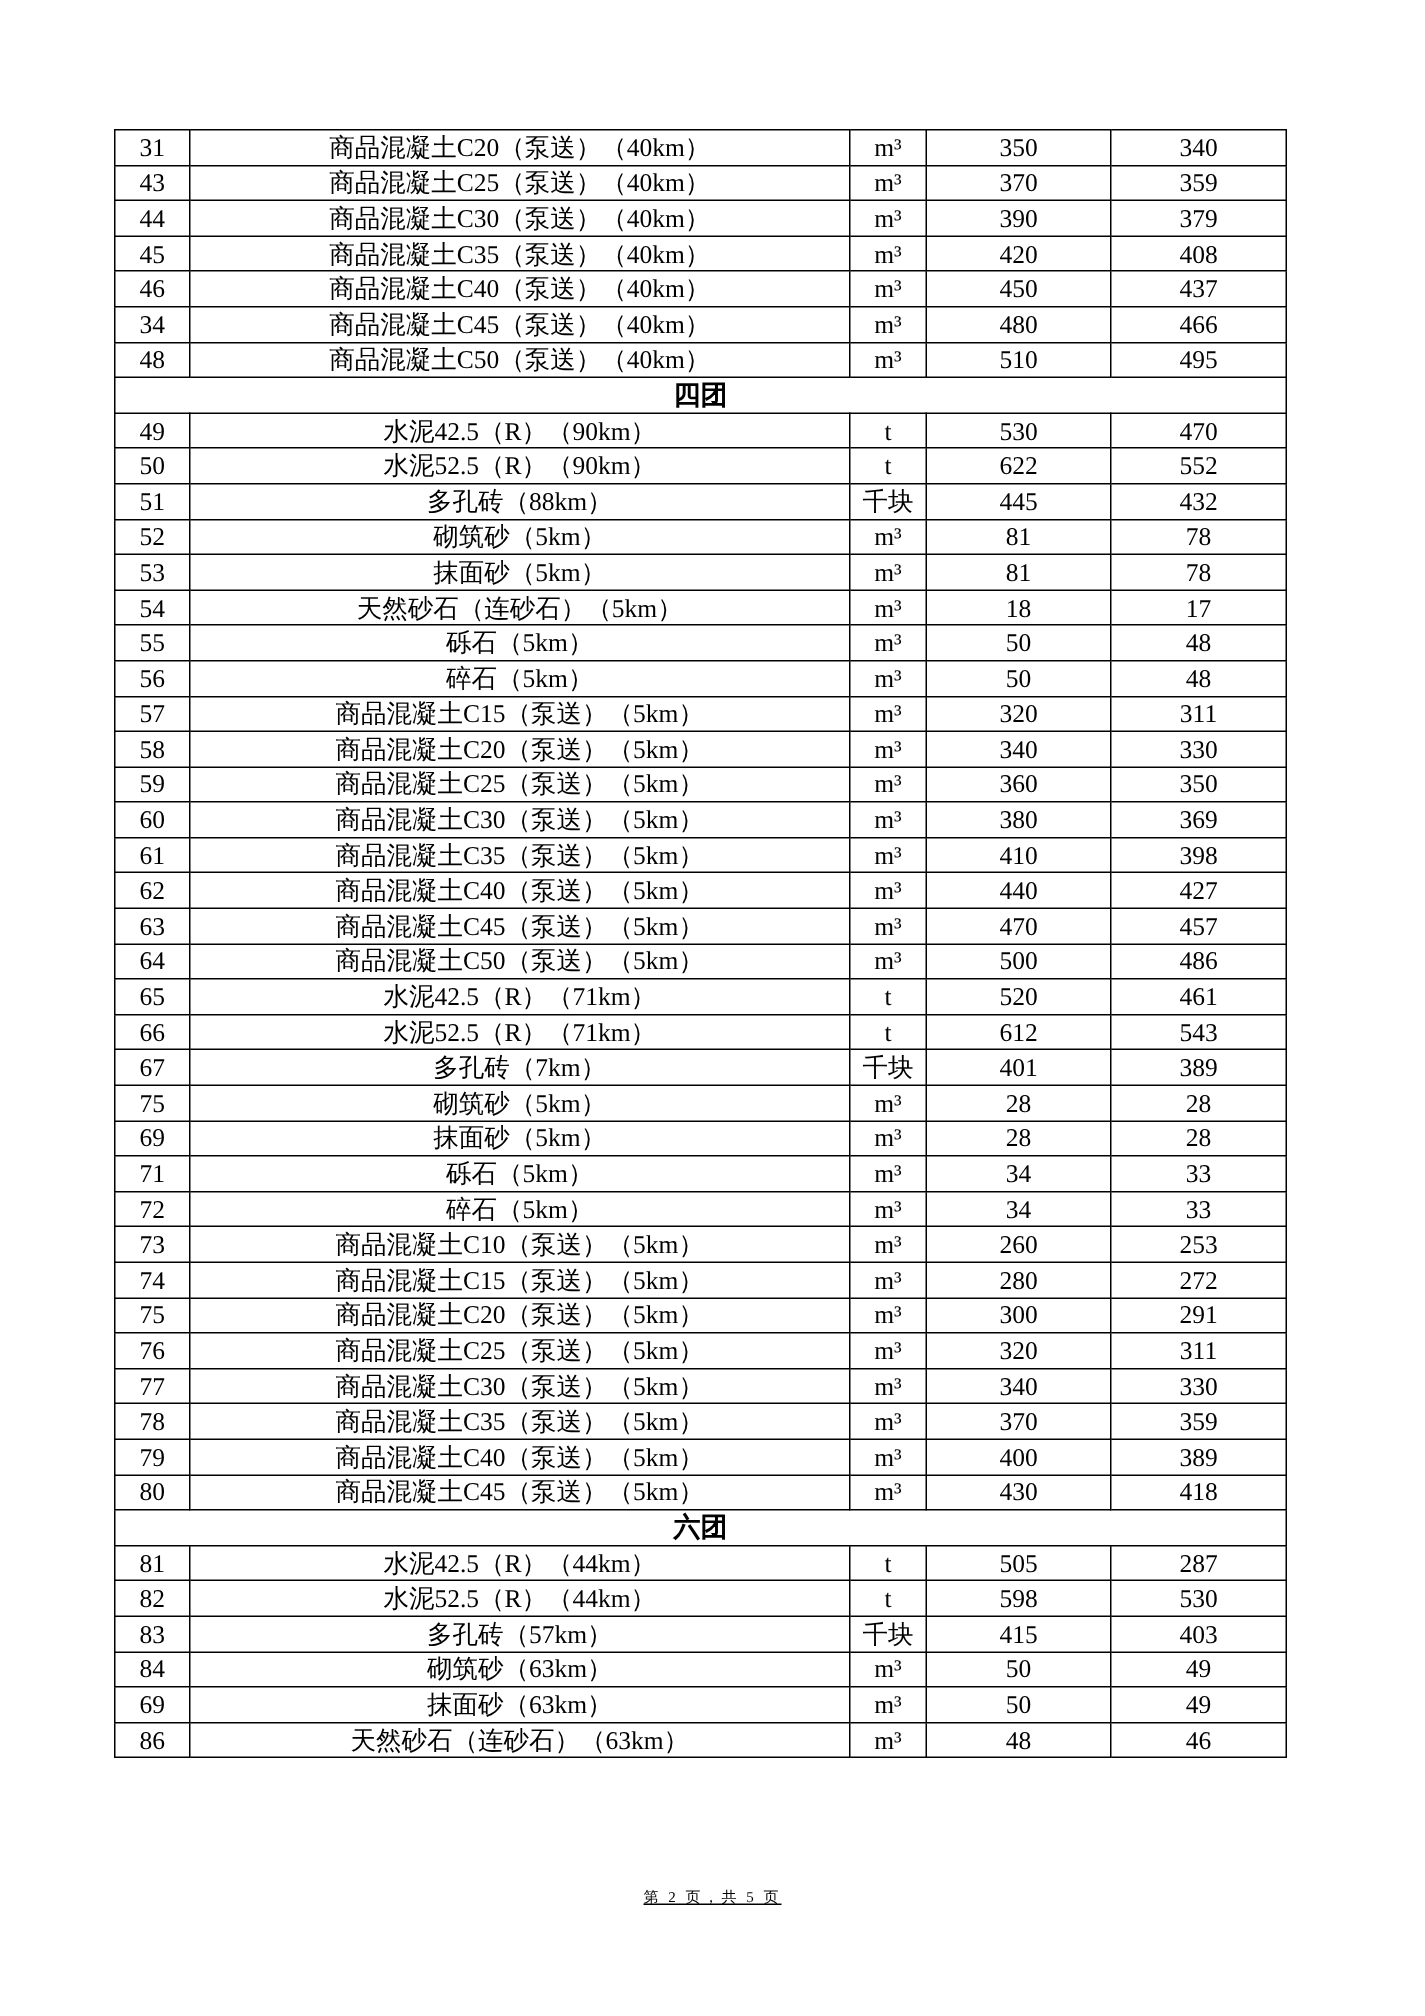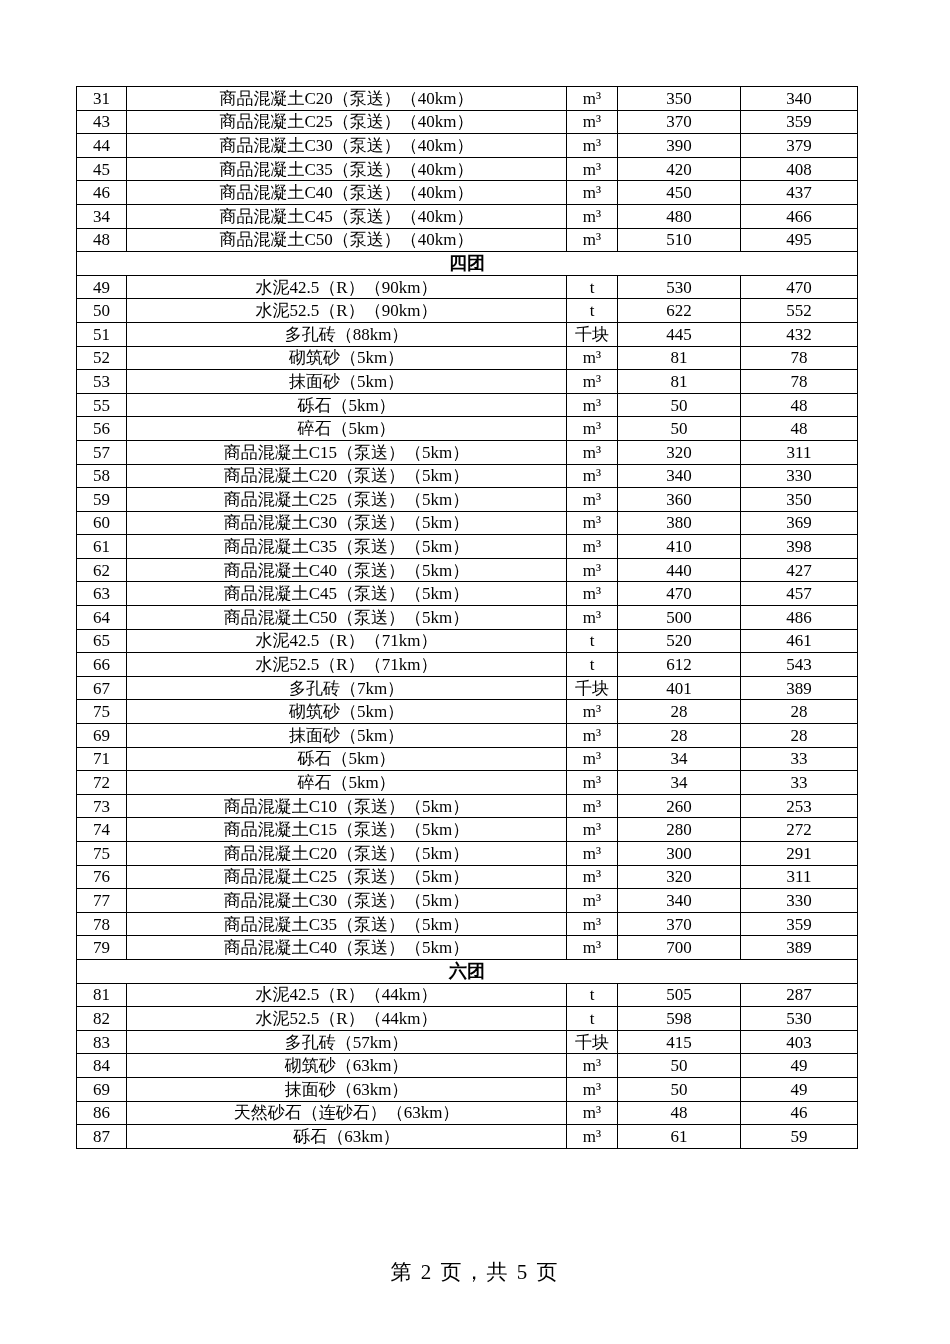--- a/index.html
+++ b/index.html
@@ -29,22 +29,23 @@
   }
   table.price td.section {
     font-weight: bold;
     font-size: 18px;
   }
   .footer {
     position: absolute;
     left: 0; top: 1258px;
     width: 950px;
     text-align: center;
-    font-size: 21px;
+    font-size: 10px;
     letter-spacing: 2px;
+    text-decoration: underline;
   }
 </style>
 </head>
 <body>
 
 <div class="sheet">
   <table class="price">
     <colgroup>
       <col style="width:50px">
       <col style="width:440px">
@@ -134,20 +135,27 @@
           <td>78</td>
         </tr>
         <tr>
           <td>53</td>
           <td>抹面砂（5km）</td>
           <td>m³</td>
           <td>81</td>
           <td>78</td>
         </tr>
         <tr>
+          <td>54</td>
+          <td>天然砂石（连砂石）（5km）</td>
+          <td>m³</td>
+          <td>18</td>
+          <td>17</td>
+        </tr>
+        <tr>
           <td>55</td>
           <td>砾石（5km）</td>
           <td>m³</td>
           <td>50</td>
           <td>48</td>
         </tr>
         <tr>
           <td>56</td>
           <td>碎石（5km）</td>
           <td>m³</td>
@@ -298,22 +306,29 @@
           <td>78</td>
           <td>商品混凝土C35（泵送）（5km）</td>
           <td>m³</td>
           <td>370</td>
           <td>359</td>
         </tr>
         <tr>
           <td>79</td>
           <td>商品混凝土C40（泵送）（5km）</td>
           <td>m³</td>
-          <td>700</td>
+          <td>400</td>
           <td>389</td>
+        </tr>
+        <tr>
+          <td>80</td>
+          <td>商品混凝土C45（泵送）（5km）</td>
+          <td>m³</td>
+          <td>430</td>
+          <td>418</td>
         </tr>
         <tr>
           <td colspan="5" class="section">六团</td>
         </tr>
         <tr>
           <td>81</td>
           <td>水泥42.5（R）（44km）</td>
           <td>t</td>
           <td>505</td>
           <td>287</td>
@@ -345,25 +360,18 @@
           <td>m³</td>
           <td>50</td>
           <td>49</td>
         </tr>
         <tr>
           <td>86</td>
           <td>天然砂石（连砂石）（63km）</td>
           <td>m³</td>
           <td>48</td>
           <td>46</td>
-        </tr>
-        <tr>
-          <td>87</td>
-          <td>砾石（63km）</td>
-          <td>m³</td>
-          <td>61</td>
-          <td>59</td>
         </tr>
       </tbody>
   </table>
 
   <div class="footer">第 2 页，共 5 页</div>
 </div>
 
 </body></html>

